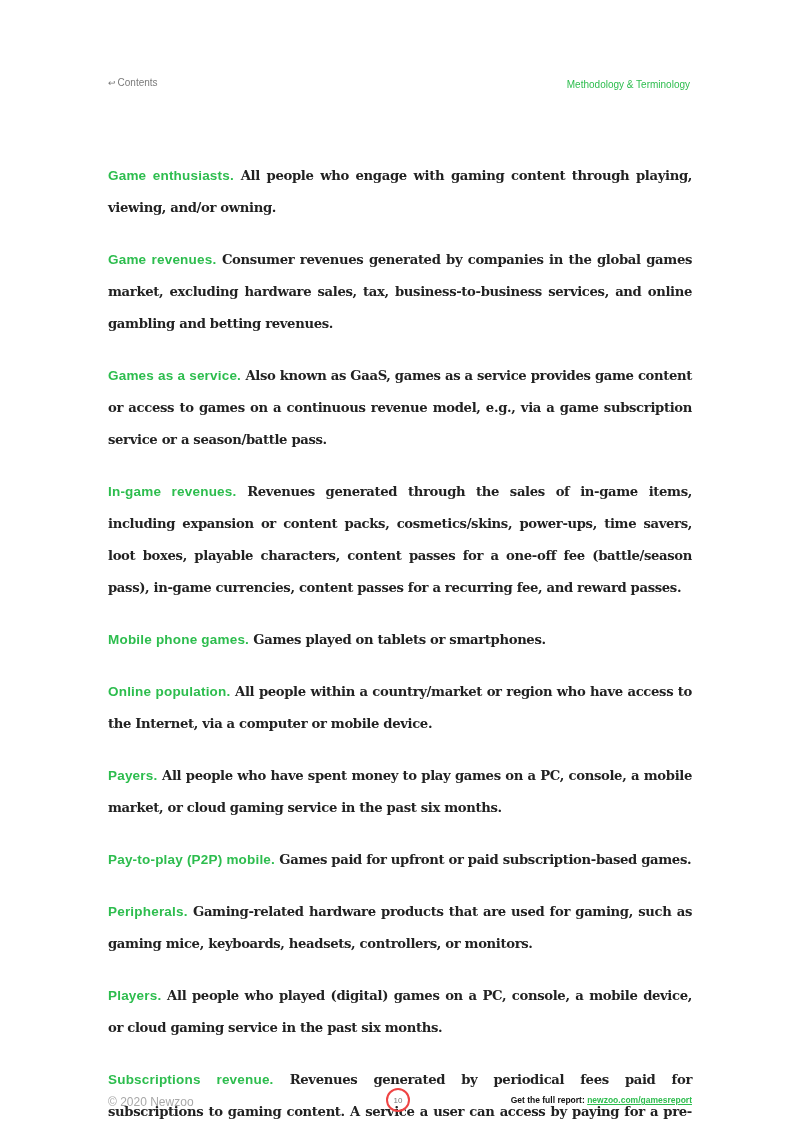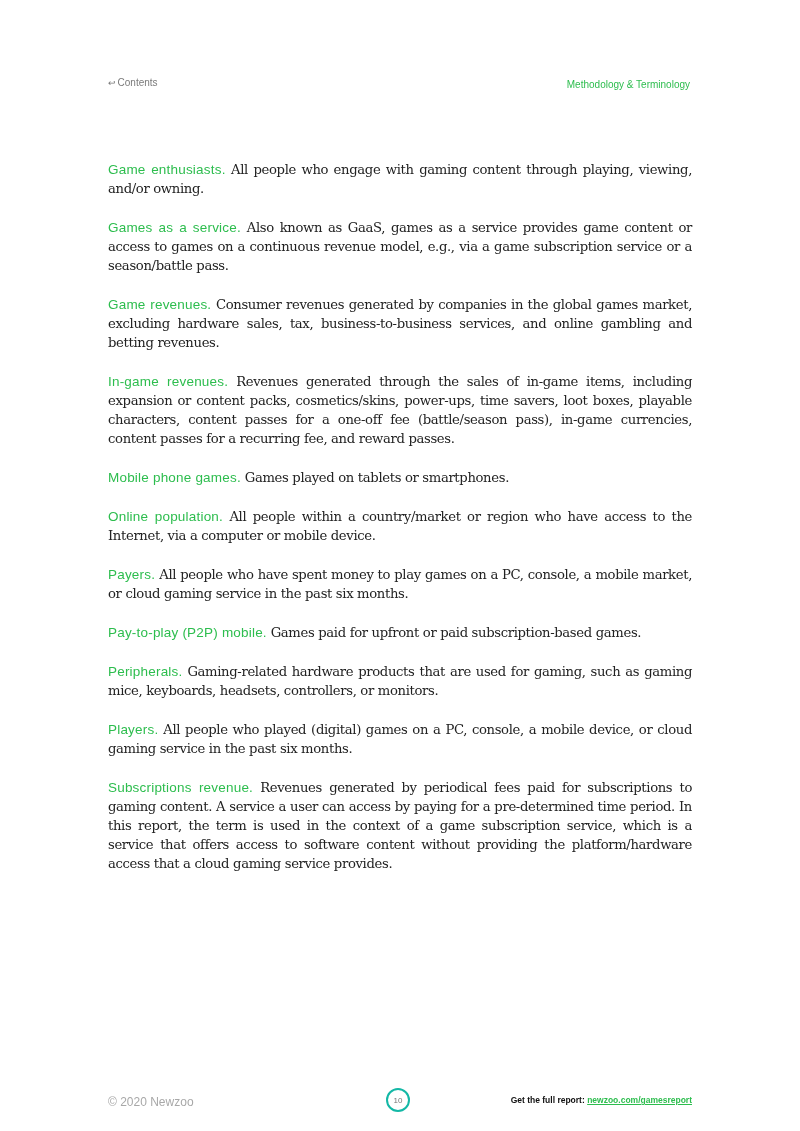--- a/index.html
+++ b/index.html
@@ -10,57 +10,58 @@
     }
     .header-left .arrow { font-size: 9px; margin-right: 2px; }
     .header-right {
       position: absolute; right: 110px; top: 79px;
       font-family: "Liberation Sans", sans-serif; font-size: 10px; color: #2dbd4e;
     }
     .content {
       position: absolute; left: 108px; top: 160px; width: 584px;
     }
     .entry {
-      font-family: "DejaVu Serif", serif; font-size: 13.2px; line-height: 19px;
+      font-family: "DejaVu Serif", serif; font-size: 13.2px; line-height: 32px;
       color: #222222; text-align: justify; margin: 0 0 20px 0;
       letter-spacing: -0.35px;
+      font-weight: bold;
     }
     .term {
       font-family: "Liberation Sans", sans-serif; color: #2dbd4e; font-size: 13.5px;
       letter-spacing: 0.2px;
     }
     .footer-left {
       position: absolute; left: 108px; top: 1095px;
       font-family: "Liberation Sans", sans-serif; font-size: 12px; color: #a8a8a8;
     }
     .page-num {
       position: absolute; left: 386px; top: 1088px; width: 20px; height: 20px;
-      border: 2px solid #14b8a6; border-radius: 50%;
+      border: 2px solid #ef4444; border-radius: 50%;
       font-family: "Liberation Sans", sans-serif; font-size: 8px; color: #777;
       display: flex; align-items: center; justify-content: center;
     }
     .footer-right {
       position: absolute; right: 108px; top: 1095px;
       font-family: "Liberation Sans", sans-serif; font-size: 8.5px; color: #111;
       font-weight: bold;
     }
     .footer-right a { color: #2dbd4e; text-decoration: underline; font-weight: bold; }
   </style>
 </head>
 <body>
 
 <div class="header-left">
   <span class="arrow">↩</span><span>Contents</span>
 </div>
 <div class="header-right">Methodology &amp; Terminology</div>
 
 <div class="content">
   <p class="entry"><span class="term">Game enthusiasts.</span> <span>All people who engage with gaming content through playing, viewing, and/or owning.</span></p>
+  <p class="entry"><span class="term">Game revenues.</span> <span>Consumer revenues generated by companies in the global games market, excluding hardware sales, tax, business-to-business services, and online gambling and betting revenues.</span></p>
   <p class="entry"><span class="term">Games as a service.</span> <span>Also known as GaaS, games as a service provides game content or access to games on a continuous revenue model, e.g., via a game subscription service or a season/battle pass.</span></p>
-  <p class="entry"><span class="term">Game revenues.</span> <span>Consumer revenues generated by companies in the global games market, excluding hardware sales, tax, business-to-business services, and online gambling and betting revenues.</span></p>
   <p class="entry"><span class="term">In-game revenues.</span> <span>Revenues generated through the sales of in-game items, including expansion or content packs, cosmetics/skins, power-ups, time savers, loot boxes, playable characters, content passes for a one-off fee (battle/season pass), in-game currencies, content passes for a recurring fee, and reward passes.</span></p>
   <p class="entry"><span class="term">Mobile phone games.</span> <span>Games played on tablets or smartphones.</span></p>
   <p class="entry"><span class="term">Online population.</span> <span>All people within a country/market or region who have access to the Internet, via a computer or mobile device.</span></p>
   <p class="entry"><span class="term">Payers.</span> <span>All people who have spent money to play games on a PC, console, a mobile market, or cloud gaming service in the past six months.</span></p>
   <p class="entry"><span class="term">Pay-to-play (P2P) mobile.</span> <span>Games paid for upfront or paid subscription-based games.</span></p>
   <p class="entry"><span class="term">Peripherals.</span> <span>Gaming-related hardware products that are used for gaming, such as gaming mice, keyboards, headsets, controllers, or monitors.</span></p>
   <p class="entry"><span class="term">Players.</span> <span>All people who played (digital) games on a PC, console, a mobile device, or cloud gaming service in the past six months.</span></p>
   <p class="entry"><span class="term">Subscriptions revenue.</span> <span>Revenues generated by periodical fees paid for subscriptions to gaming content. A service a user can access by paying for a pre-determined time period. In this report, the term is used in the context of a game subscription service, which is a service that offers access to software content without providing the platform/hardware access that a cloud gaming service provides.</span></p>
 </div>
 

